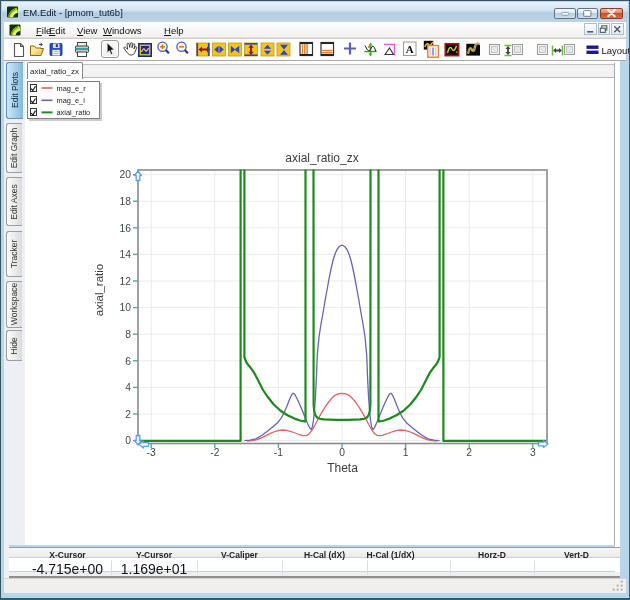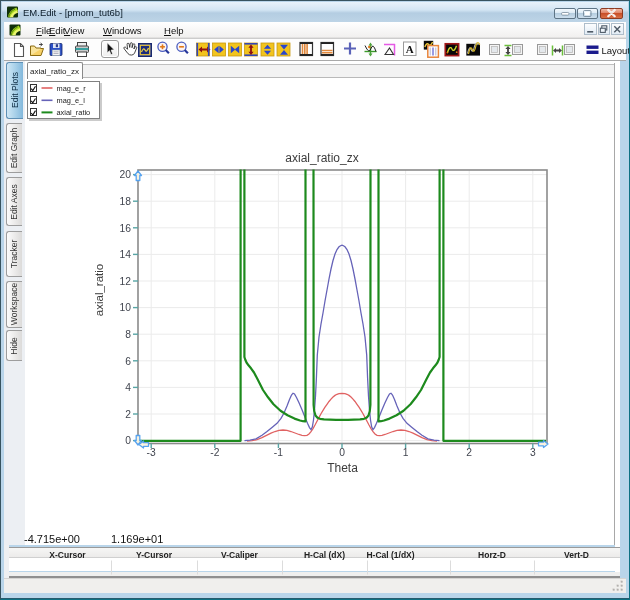--- a/index.html
+++ b/index.html
@@ -40,37 +40,37 @@
 #maintab{left:26.5px;top:62px;width:56px;height:16.5px;background:#fff;border:1px solid #898989;border-bottom:none;border-radius:2px 2px 0 0}
 #maintabtxt{left:30px;top:66.5px;font-size:8px;color:#222}
 
 #legend{left:26.5px;top:80.5px;width:73px;height:38px;background:#fff;border:1px solid #808080;box-shadow:2px 2px 0 rgba(160,160,160,.55)}
 .lcheck{left:29.5px;width:7.5px;height:7.5px;border:1px solid #333;background:#fff}
 .llabel{left:56.5px;font-size:7.4px;color:#222}
 
 #stattable{left:8px;top:547px;width:611.5px;height:24px;border-top:1px solid #9a9a9a;background:#fff}
 #statheader{left:8px;top:548px;width:611.5px;height:10px;background:linear-gradient(#f6f6f5,#ecebea);border-bottom:1px solid #d0d0d0}
 .th{top:549.5px;font-size:8.5px;font-weight:bold;color:#222;text-align:center}
-.td{top:533px;font-size:11px;color:#111;text-align:left}
+.td{top:561px;font-size:14px;color:#111;text-align:center}
 #statgray{left:8px;top:571.5px;width:611.5px;height:4px;background:#efefee}#statbottom{left:8px;top:575.5px;width:611.5px;height:2px;background:#8f8f8f}
 
 #statusstrip{left:4px;top:578px;width:622px;height:14.5px;background:#f0efed;border-top:1px solid #d5d4d2}#tablefill{left:4px;top:545px;width:5px;height:33px;background:#eef0f2}
 #bottomframe{left:2px;top:592.5px;width:626px;height:5px;background:#b9d5ea}
 #outeredge{left:0;top:0;width:630px;height:600px;border:1.5px solid #37535f;border-bottom-color:#0e7183;border-right-color:#0e7183;pointer-events:none}
 </style></head><body>
 <div class="abs" id="frame"></div>
 <div class="abs" id="titlebar"></div>
 <div class="abs" id="title">EM.Edit - [pmom_tut6b]</div>
 <div class="abs capbtn" id="btnmin"></div>
 <div class="abs capbtn" id="btnmax"></div>
 <div class="abs capbtn" id="btnclose"></div>
 <div class="abs" id="menubar"></div>
 <div class="abs menuitem" style="left:36px"><u>F</u>ile</div>
 <div class="abs menuitem" style="left:49px"><u>E</u>dit</div>
-<div class="abs menuitem" style="left:64px"><u>V</u>iew</div>
+<div class="abs menuitem" style="left:77px"><u>V</u>iew</div>
 <div class="abs menuitem" style="left:103px"><u>W</u>indows</div>
 <div class="abs menuitem" style="left:164px"><u>H</u>elp</div>
 <div class="abs mdibtn" style="left:584px"></div>
 <div class="abs mdibtn" style="left:597.5px"></div>
 <div class="abs mdibtn" style="left:611px"></div>
 <div class="abs" id="toolbar"></div>
 <div class="abs" id="selbtn"></div>
 <div class="abs" id="layouttxt">Layout</div>
 <div class="abs" id="sidebase"></div>
 <div class="abs vtab" id="vt1">

